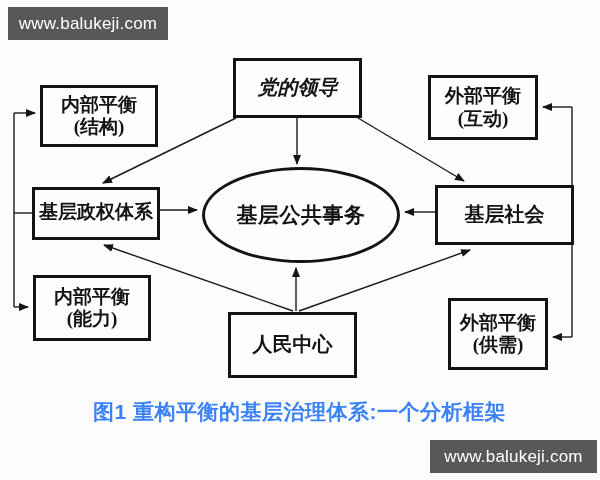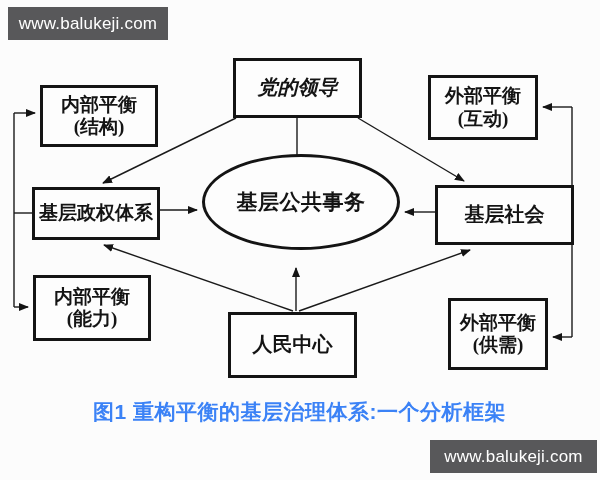--- a/index.html
+++ b/index.html
@@ -16,27 +16,27 @@
         align-items:center;justify-content:center;
         font-family:"Liberation Serif","DejaVu Serif",serif;
         font-weight:bold;color:#141414;text-align:center;line-height:1.18;}
   .node .l1{font-size:20px;white-space:nowrap;}
   .node .l2{font-size:20px;white-space:nowrap;}
   .small .l1,.small .l2{font-size:19px;}
 
   #n-structure{left:40px;top:85px;width:118px;height:62px;}
   #n-party{left:233px;top:58px;width:129px;height:60px;font-style:italic;}
   #n-interaction{left:428px;top:75px;width:110px;height:65px;}
-  #n-regime{left:32px;top:187px;width:128px;height:53px;}
+  #n-regime{left:32px;top:187px;width:128px;height:53px;font-family:Liberation Mono, monospace;}
   #n-society{left:435px;top:185px;width:139px;height:60px;}
   #n-capacity{left:33px;top:275px;width:118px;height:66px;}
   #n-people{left:228px;top:312px;width:129px;height:66px;}
   #n-supply{left:448px;top:298px;width:100px;height:72px;}
 
-  #n-affairs{left:202px;top:154px;width:198px;height:96px;
+  #n-affairs{left:202px;top:167px;width:198px;height:96px;
              border-radius:50%;border-width:3px;}
   #n-affairs .l1{font-size:21px;letter-spacing:0.5px;}
 
   
   #caption{position:absolute;left:93px;top:398px;width:480px;
            font-weight:bold;font-size:21px;letter-spacing:0.5px;color:#3b82f6;
            font-family:"Liberation Sans","DejaVu Sans",sans-serif;white-space:nowrap;}
 
   
   .banner{position:absolute;display:flex;align-items:center;justify-content:center;

